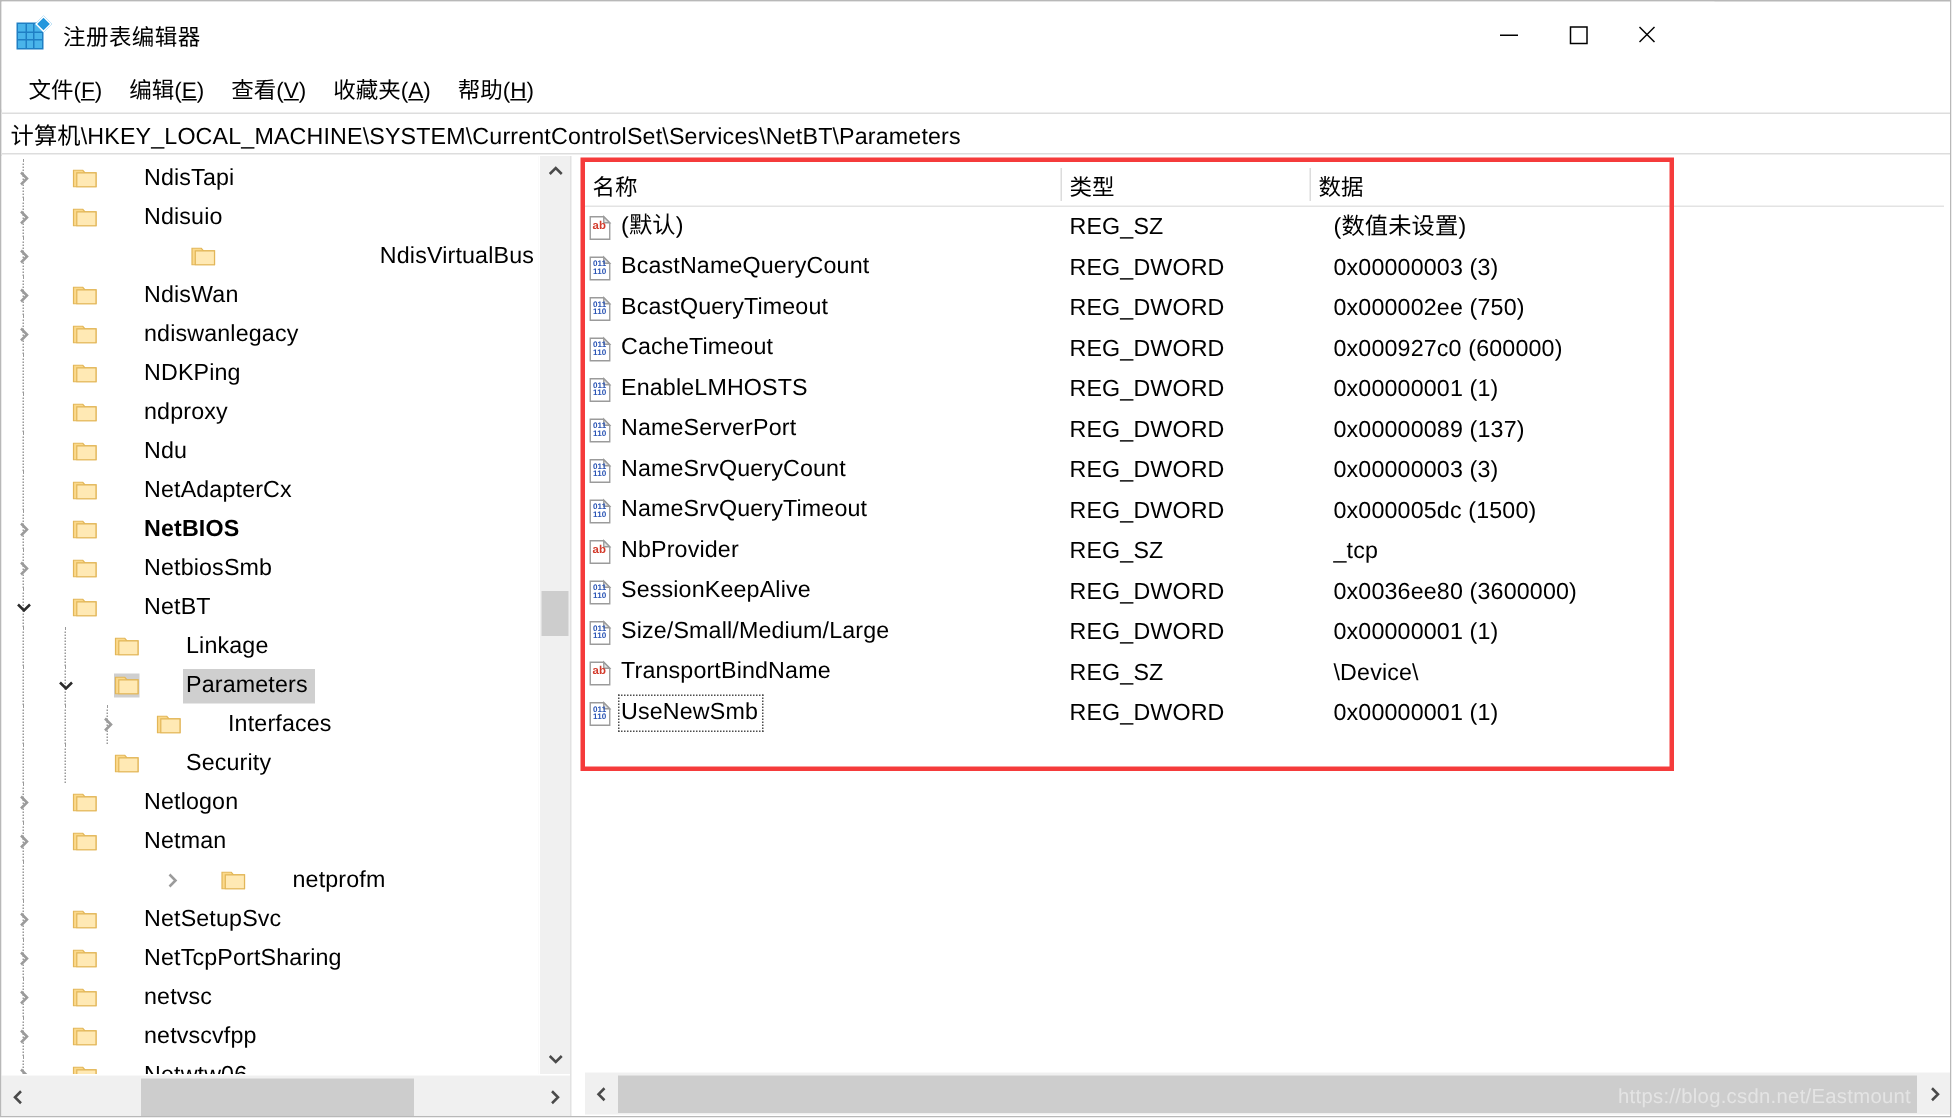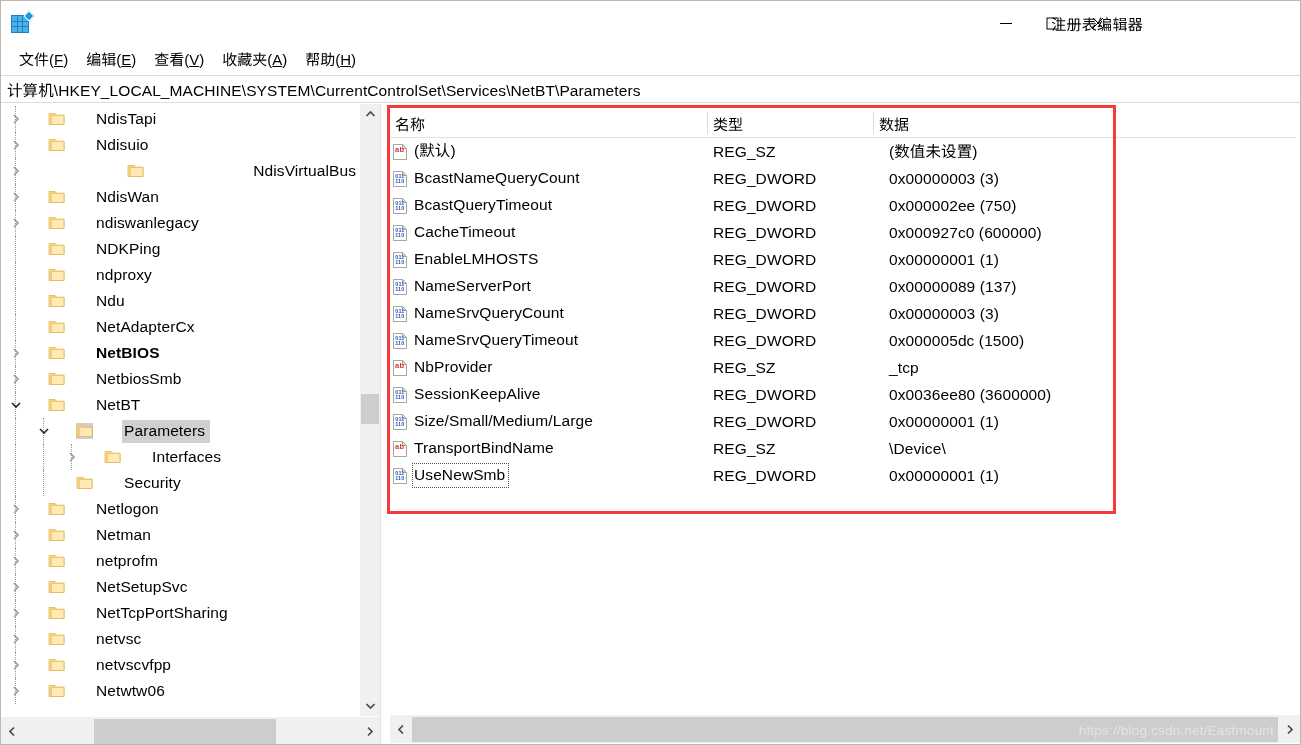--- a/index.html
+++ b/index.html
@@ -29,21 +29,20 @@
 
   
   .titlebar {
     position: absolute;
     left: 0; top: 0;
     width: 1142px;
     height: 44px;
     background: #ffffff;
     display: flex;
     align-items: center;
-    justify-content: space-between;
   }
   .title-icon {
     width: 22px;
     height: 22px;
     margin-left: 10px;
     margin-right: 9px;
     position: relative;
     flex: 0 0 auto;
   }
   .title-icon .grid {
@@ -626,20 +625,32 @@
                 </svg>
               </span>
               <span class="folder">
                 <svg width="17" height="16" viewBox="0 0 17 16">
                   <path d="M1 2.5h6.2l1.5 1.8H16v9.2H1z" fill="#fbd98b" stroke="#e2b658" stroke-width="0.8"></path>
                   <path d="M3.2 4.3H16v9.2H3.2z" fill="#ffe9b4" stroke="#e2b658" stroke-width="0.8"></path>
                 </svg>
               </span>
               <span class="tree-label">NetBT</span>
             </div>
+            <div class="tree-row" style="padding-left: 34px;">
+              <span class="guide" style="left: 14px;"></span>
+              <span class="guide" style="left: 42px;"></span>
+              <span class="twisty"></span>
+              <span class="folder">
+                <svg width="17" height="16" viewBox="0 0 17 16">
+                  <path d="M1 2.5h6.2l1.5 1.8H16v9.2H1z" fill="#fbd98b" stroke="#e2b658" stroke-width="0.8"></path>
+                  <path d="M3.2 4.3H16v9.2H3.2z" fill="#ffe9b4" stroke="#e2b658" stroke-width="0.8"></path>
+                </svg>
+              </span>
+              <span class="tree-label">Linkage</span>
+            </div>
             <div class="tree-row selected" style="padding-left: 34px;">
               <span class="guide" style="left: 14px;"></span>
               <span class="guide" style="left: 42px;"></span>
               <span class="twisty">
                 <svg width="12" height="12" viewBox="0 0 12 12">
                   <polyline points="2,4 6,8 10,4" fill="none" stroke="#2b2b2b" stroke-width="1.7"></polyline>
                 </svg>
               </span>
               <span class="folder">
                 <svg width="17" height="16" viewBox="0 0 17 16">
@@ -701,21 +712,21 @@
                 </svg>
               </span>
               <span class="folder">
                 <svg width="17" height="16" viewBox="0 0 17 16">
                   <path d="M1 2.5h6.2l1.5 1.8H16v9.2H1z" fill="#fbd98b" stroke="#e2b658" stroke-width="0.8"></path>
                   <path d="M3.2 4.3H16v9.2H3.2z" fill="#ffe9b4" stroke="#e2b658" stroke-width="0.8"></path>
                 </svg>
               </span>
               <span class="tree-label">Netman</span>
             </div>
-            <div class="tree-row" style="padding-left: 6px;">
+            <div class="tree-row" style="padding-left: 6px; justify-content: center;">
               <span class="guide" style="left: 14px;"></span>
               <span class="twisty">
                 <svg width="12" height="12" viewBox="0 0 12 12">
                   <polyline points="4,2 8,6 4,10" fill="none" stroke="#9b9b9b" stroke-width="1.7"></polyline>
                 </svg>
               </span>
               <span class="folder">
                 <svg width="17" height="16" viewBox="0 0 17 16">
                   <path d="M1 2.5h6.2l1.5 1.8H16v9.2H1z" fill="#fbd98b" stroke="#e2b658" stroke-width="0.8"></path>
                   <path d="M3.2 4.3H16v9.2H3.2z" fill="#ffe9b4" stroke="#e2b658" stroke-width="0.8"></path>

